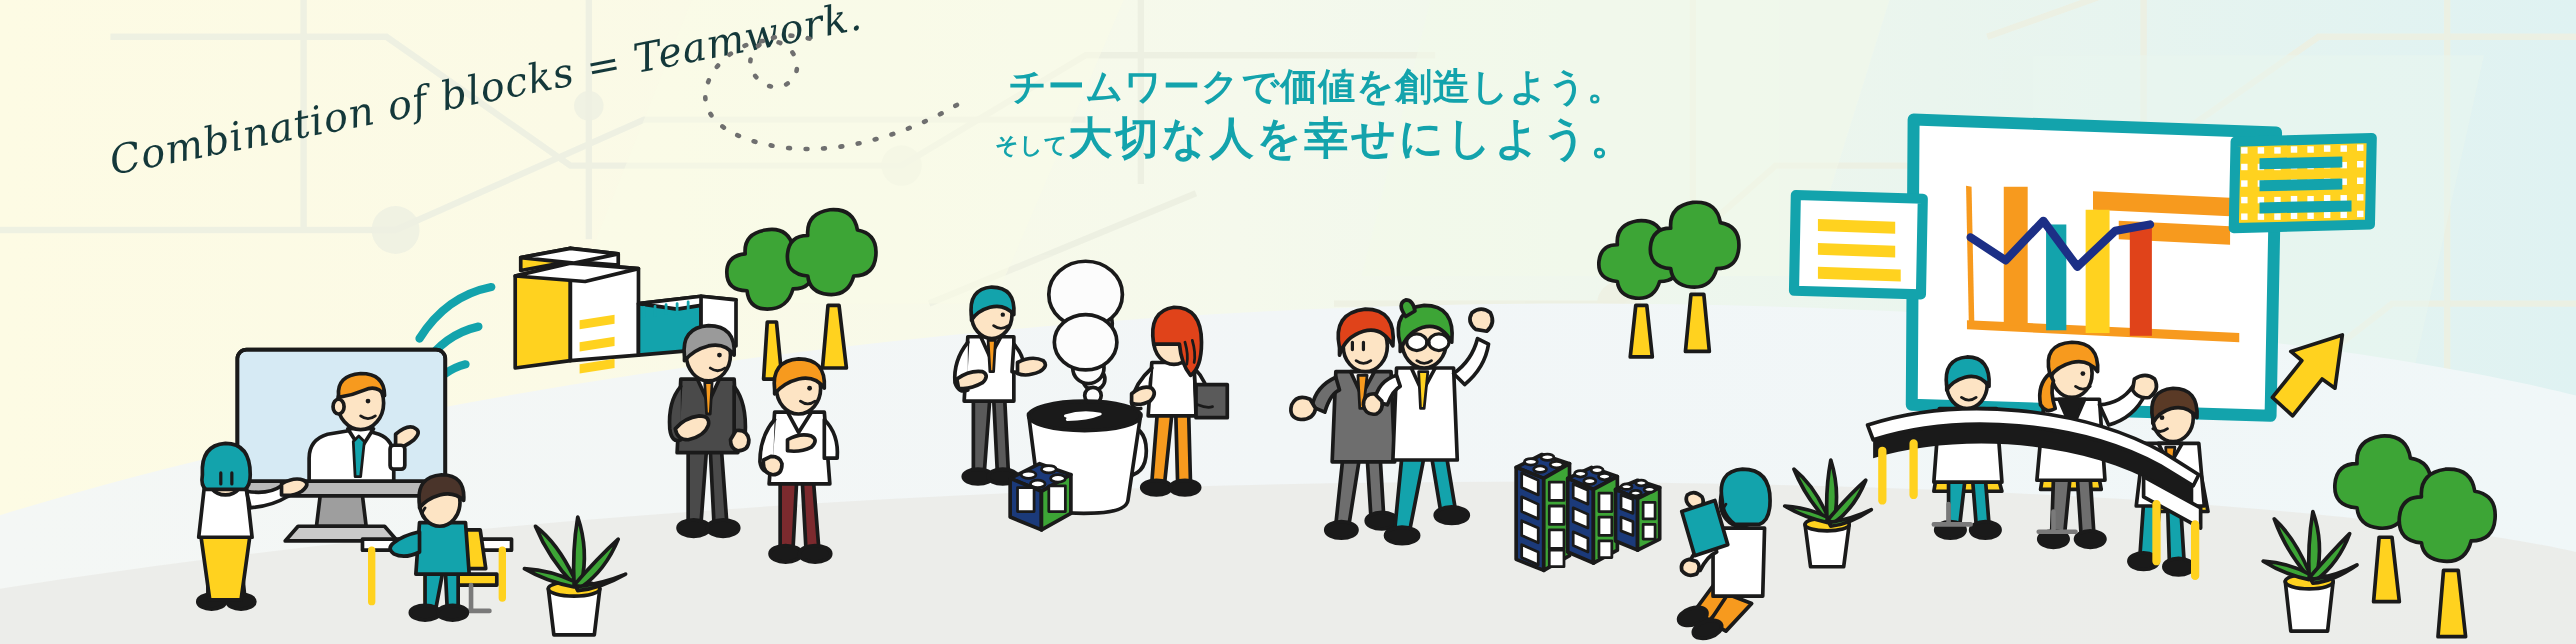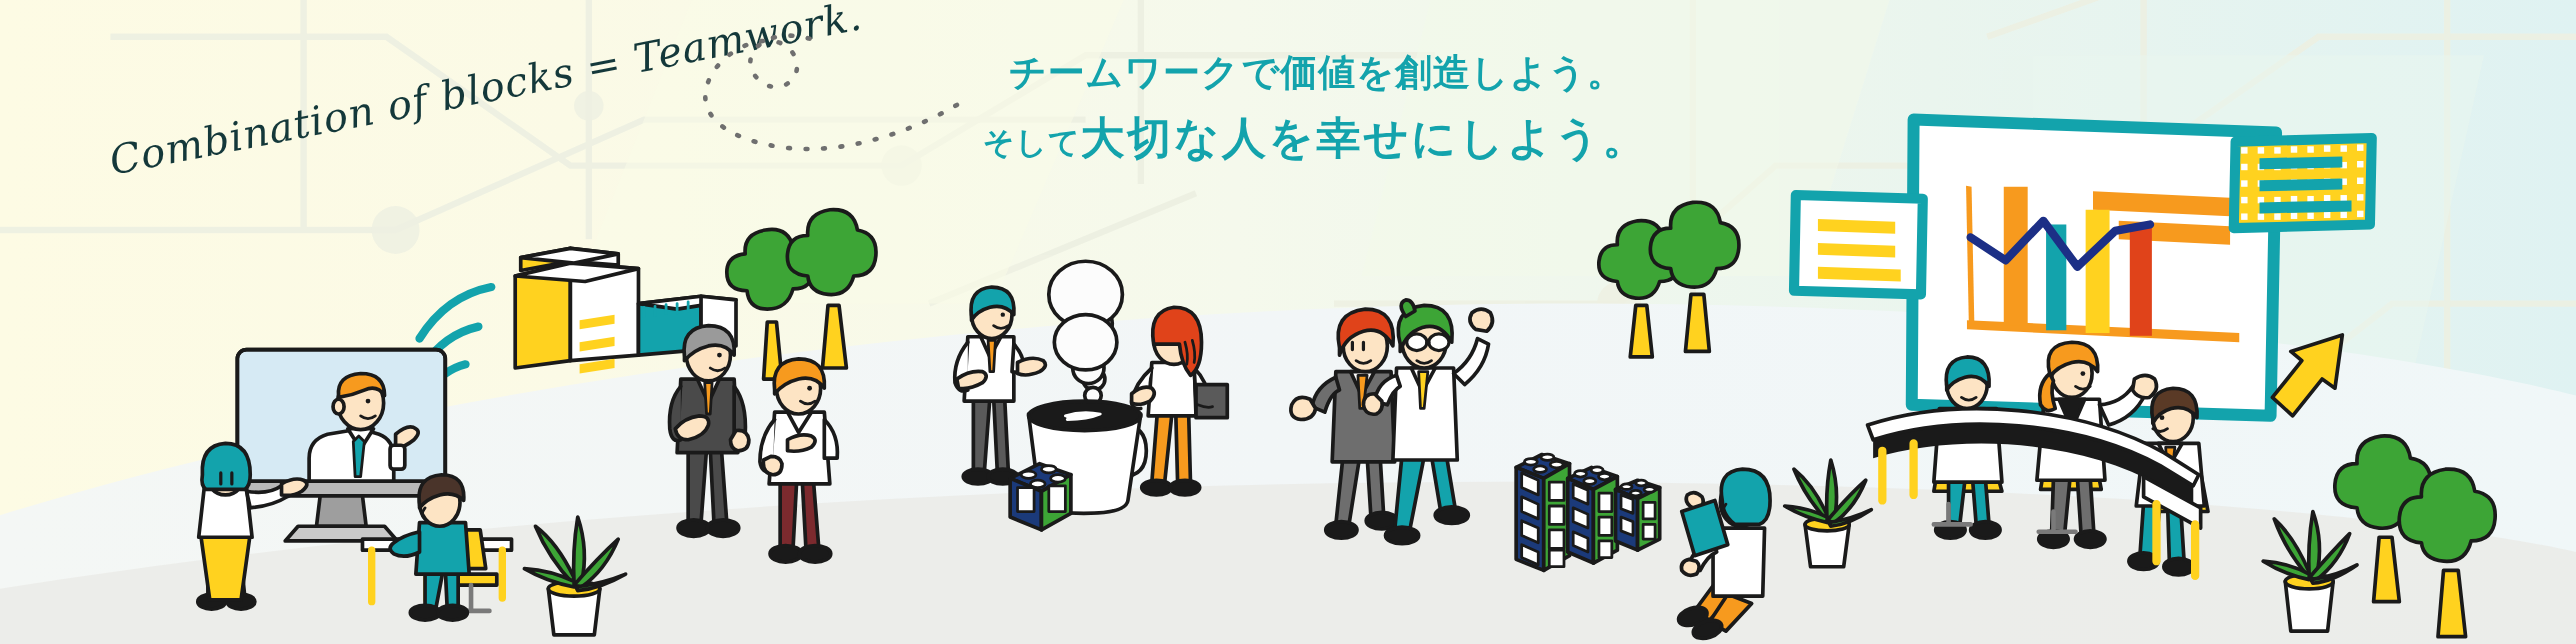--- a/index.html
+++ b/index.html
@@ -13,39 +13,39 @@
   }
   .layer{position:absolute;left:0;top:0;width:2576px;height:644px;}
   svg.layer{display:block;}
 
   
   .hl-wrap{
     position:absolute;left:856px;top:48px;width:920px;height:175px;
     pointer-events:none;
   }
   .hl-line1{
-    position:absolute;left:0;top:0;width:100%;
+    position:absolute;left:0;top:14px;width:100%;
     text-align:center;white-space:nowrap;
     font-size:37px;font-weight:bold;letter-spacing:0.9px;
     color:#13a3ac;
   }
   .hl-hi{
     position:relative;display:inline-block;
     padding:0 1.8px;
   }
   .hl-hi:before{
     content:"";position:absolute;left:-3.7px;right:-3.7px;bottom:-1.8px;height:12px;
     background:#ffd21f;z-index:-1;
   }
   .hl-line2{
     position:absolute;left:0;top:61px;width:100%;
     text-align:center;white-space:nowrap;
     color:#13a3ac;
   }
-  .hl-small{font-size:31px;font-weight:bold;letter-spacing:0.9px;}
+  .hl-small{font-size:23px;font-weight:bold;letter-spacing:0.9px;}
   .hl-big{font-size:44px;font-weight:bold;letter-spacing:2.8px;}
 
   
   .handwriting{
     position:absolute;left:110px;top:138px;
     font-family:"DejaVu Serif",serif;
     font-style:italic;font-size:40px;color:#14383a;
     white-space:nowrap;
     transform:rotate(-11deg);
     transform-origin:left center;

